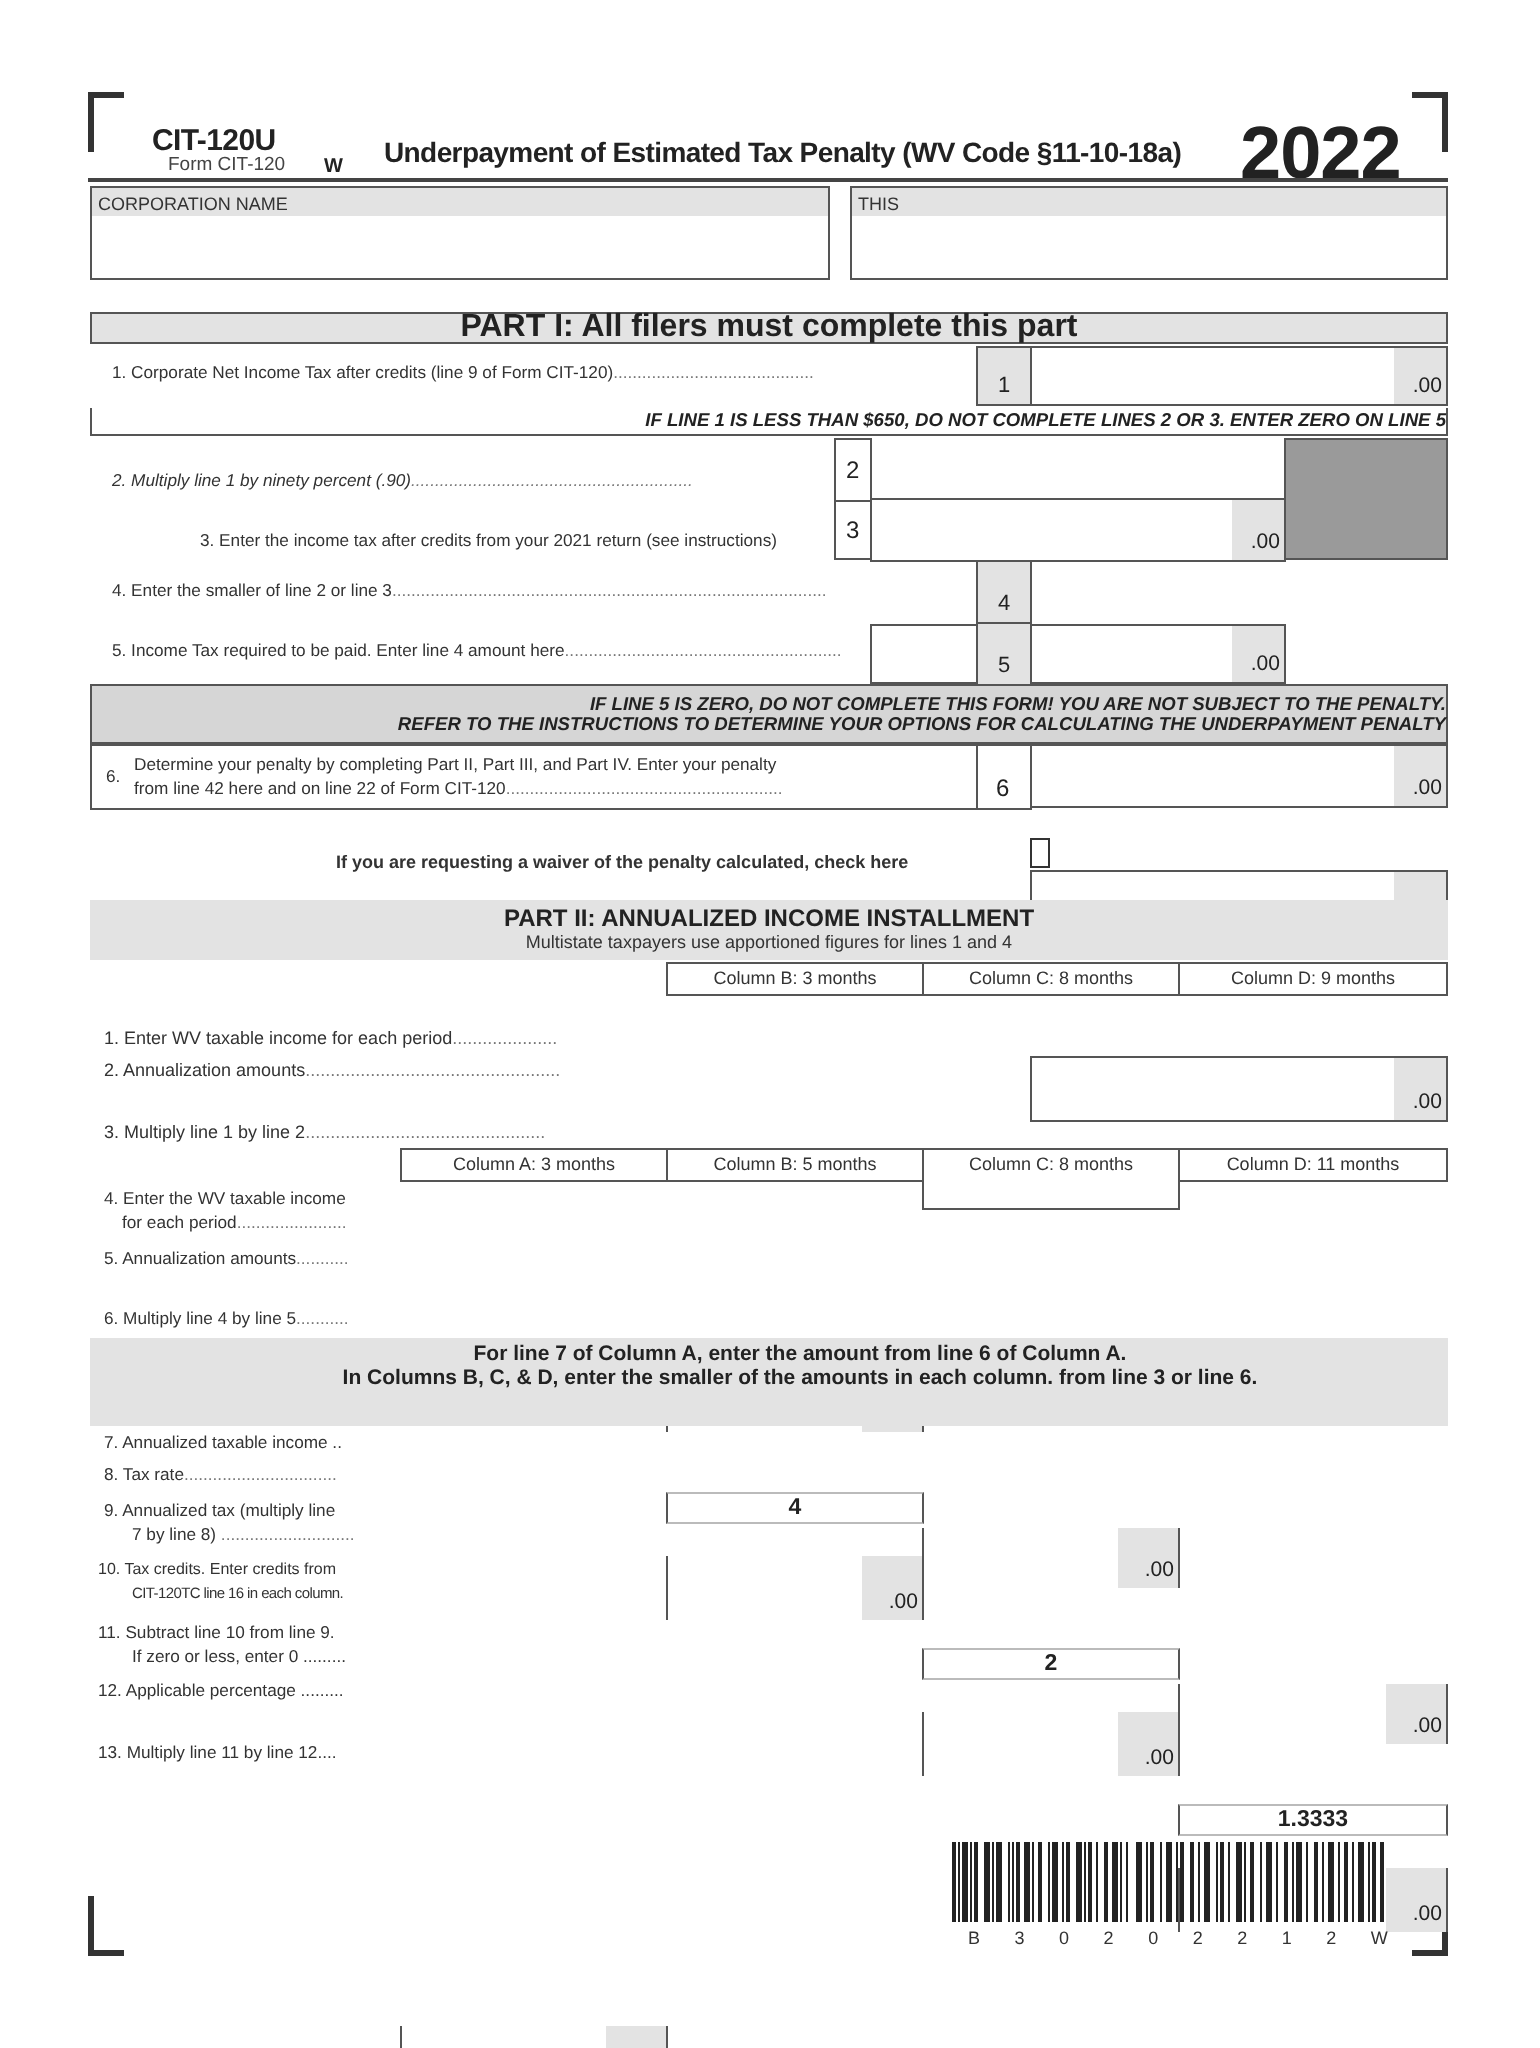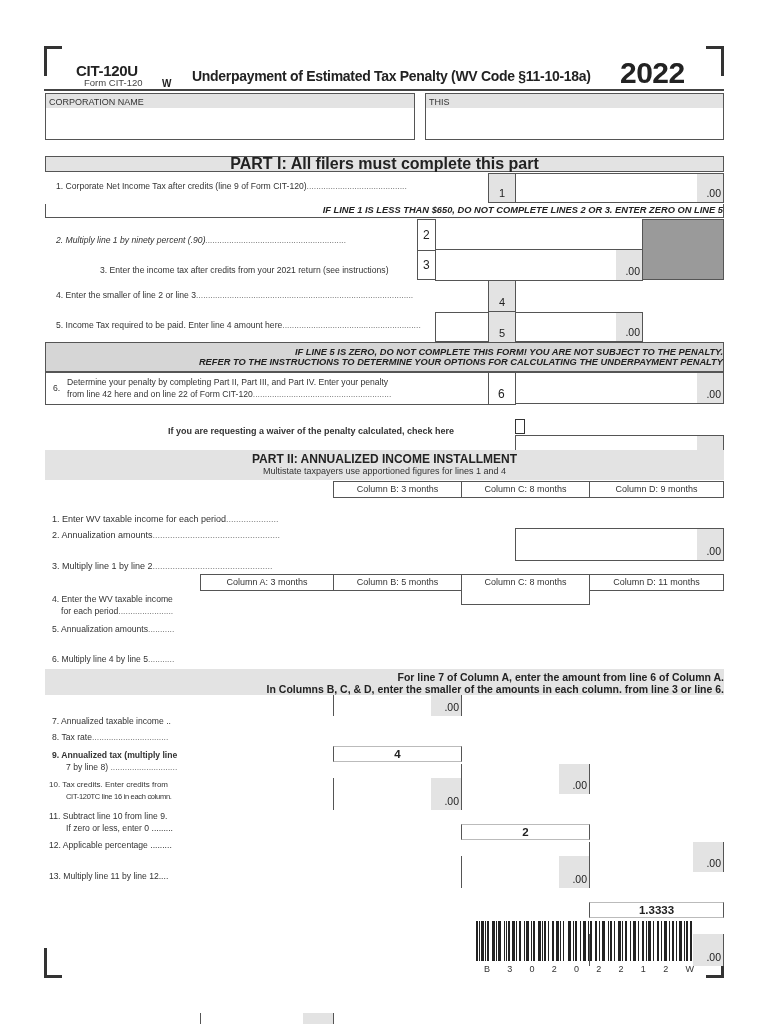--- a/index.html
+++ b/index.html
@@ -9,21 +9,21 @@
   .corner { position: absolute; width: 18px; height: 30px; border-color: #333; border-style: solid; border-width: 0; }
   .c-tl { left: 44px; top: 46px; border-left-width: 3px; border-top-width: 3px; }
   .c-tr { left: 706px; top: 46px; border-right-width: 3px; border-top-width: 3px; }
   .c-bl { left: 44px; top: 948px; border-left-width: 3px; border-bottom-width: 3px; }
   .c-br { left: 706px; top: 948px; border-right-width: 3px; border-bottom-width: 3px; }
 
   .form-code { left: 76px; top: 62px; font-size: 15px; font-weight: bold; letter-spacing: -0.3px; }
   .form-sub { left: 84px; top: 77px; font-size: 9.5px; color: #444; }
   .w-mark { left: 162px; top: 78px; font-size: 10px; font-weight: bold; }
   .title { left: 192px; top: 68px; font-size: 14px; font-weight: bold; letter-spacing: -0.3px; }
-  .year { left: 620px; top: 56px; font-size: 30px; font-weight: 900; letter-spacing: -0.5px; }
+  .year { left: 620px; top: 56px; font-size: 37px; font-weight: 900; letter-spacing: -0.5px; }
   .rule-top { left: 44px; top: 89px; width: 680px; height: 2px; background: #444; }
 
   .namebox { border: 1px solid #555; }
   .namebox .hdr { background: #e3e3e3; height: 14px; font-size: 9px; padding: 3px 0 0 3px; color: #333; }
 
   .part-hdr { background: #e3e3e3; border: 1px solid #555; text-align: center; font-weight: bold; font-size: 16px; }
   .lbl { font-size: 8.6px; color: #333; white-space: nowrap; }
   .dots { color: #777; }
   .ital { font-style: italic; font-weight: bold; font-size: 9.3px; text-align: right; color: #222; }
   .numcell { border: 1px solid #555; background: #e3e3e3; font-size: 11px; display: flex; align-items: flex-end; justify-content: center; padding-bottom: 3px; }
@@ -159,28 +159,28 @@
 
 <div class="abs lbl" style="left:52px;top:594px;">4. Enter the WV taxable income</div>
 <div class="abs lbl" style="left:61px;top:606px;"><span>for each period</span><span class="dots">.......................</span></div>
 <div class="abs lbl" style="left:52px;top:624px;"><span>5. Annualization amounts</span><span class="dots">...........</span></div>
 <div class="abs lbl" style="left:52px;top:654px;"><span>6. Multiply line 4 by line 5</span><span class="dots">...........</span></div>
 
 <div class="abs gcell" style="left:200px;top:590px;width:134px;height:30px;">
     <span class="cents">.00</span>
   </div>
 
-<div class="abs" style="left:45px;top:669px;width:679px;height:26px;background:#e3e3e3;text-align:right;font-size:10.5px;font-weight:bold;color:#222;padding-left:31px;">
+<div class="abs" style="left:45px;top:669px;width:679px;height:44px;background:#e3e3e3;text-align:center;font-size:10.5px;font-weight:bold;color:#222;padding-left:31px;">
   <div style="margin-top:2px;">For line 7 of Column A, enter the amount from line 6 of Column A.</div>
   <div>In Columns B, C, &amp; D, enter the smaller of the amounts in each column. from line 3 or line 6.</div>
 </div>
 
 <div class="abs lbl" style="left:52px;top:716px;">7.  Annualized taxable income ..</div>
 <div class="abs lbl" style="left:52px;top:732px;"><span>8.  Tax rate</span><span class="dots">................................</span></div>
-<div class="abs lbl" style="left:52px;top:750px;font-weight:bold;">9.  Annualized tax (multiply line</div>
+<div class="abs lbl" style="left:52px;top:750px;">9.  Annualized tax (multiply line</div>
 <div class="abs lbl" style="left:66px;top:762px;"><span>7 by line 8)</span><span class="dots"> ............................</span></div>
 <div class="abs lbl" style="left:49px;top:780px;font-size:8px;">10.  Tax credits. Enter credits from</div>
 <div class="abs lbl" style="left:66px;top:792px;font-size:7.5px;letter-spacing:-0.3px;">CIT-120TC line 16 in each column.</div>
 <div class="abs lbl" style="left:49px;top:811px;">11.  Subtract line 10 from line 9.</div>
 <div class="abs lbl" style="left:66px;top:823px;">If zero or less, enter 0 .........</div>
 <div class="abs lbl" style="left:49px;top:840px;">12.  Applicable percentage .........</div>
 <div class="abs lbl" style="left:49px;top:871px;">13.  Multiply line 11 by line 12....</div>
 
 <div id="bottom-grid"></div>
 

